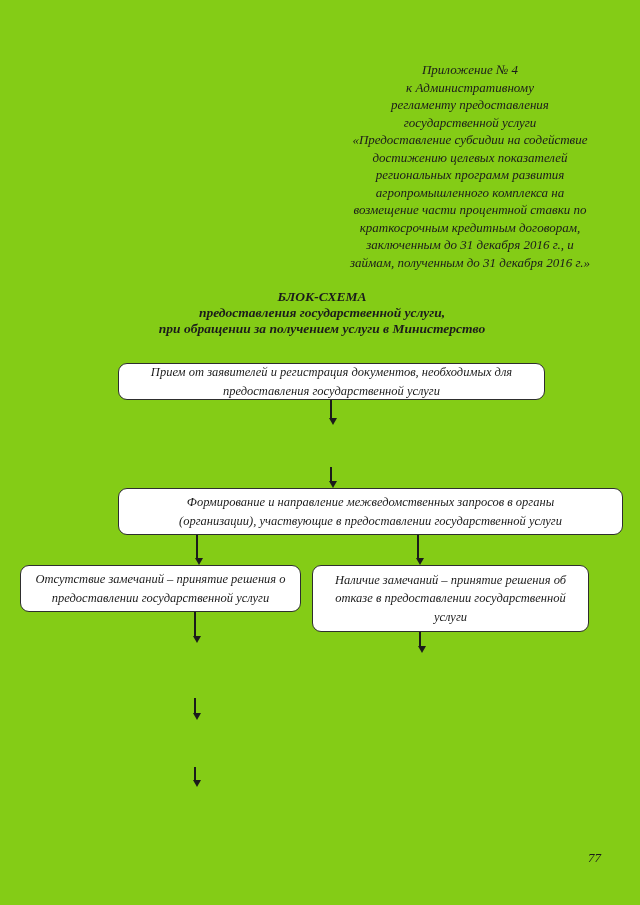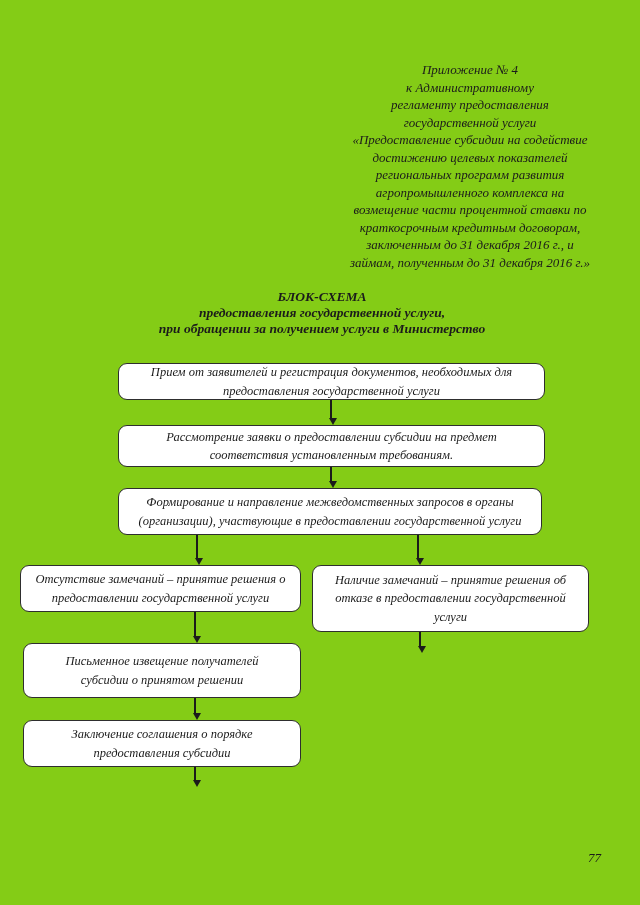--- a/index.html
+++ b/index.html
@@ -45,21 +45,21 @@
     align-items: center;
     justify-content: center;
     text-align: center;
     font-size: 12.5px;
     line-height: 18.5px;
     white-space: pre-line;
     padding: 2px 10px;
   }
   .b1 { left: 118px; top: 363px; width: 427px; height: 37px; }
   .b2 { left: 118px; top: 425px; width: 427px; height: 42px; }
-  .b3 { left: 118px; top: 488px; width: 424px; height: 47px; }
+  .b3 { left: 118px; top: 488px; width: 505px; height: 47px; }
   .l1 { left: 20px;  top: 565px; width: 281px; height: 47px; }
   .r1 { left: 312px; top: 565px; width: 277px; height: 67px; }
   .l2 { left: 23px;  top: 643px; width: 278px; height: 55px; }
   .r2 { left: 312px; top: 653px; width: 277px; height: 45px; }
   .l3 { left: 23px;  top: 720px; width: 278px; height: 47px; }
   .l4 { left: 23px;  top: 787px; width: 278px; height: 49px; }
   .arrow {
     position: absolute;
     width: 0;
     border-left: 2px solid #1b1b1b;
@@ -110,48 +110,42 @@
 
   <div class="title-block">БЛОК-СХЕМА
 предоставления государственной услуги,
 при обращении за получением услуги в Министерство</div>
 
   <div class="flow-box b1">Прием от заявителей и регистрация документов, необходимых для
 предоставления государственной услуги</div>
 
   <div class="arrow a1"></div>
 
-  <div class="flow-box b2">Рассмотрение заявки о предоставлении субсидии на предмет
-соответствия установленным требованиям.</div>
 
   <div class="arrow a2"></div>
 
   <div class="flow-box b3">Формирование и направление межведомственных запросов в органы
 (организации), участвующие в предоставлении государственной услуги</div>
 
   <div class="arrow a3"></div>
   <div class="arrow a4"></div>
 
   <div class="flow-box r1">Наличие замечаний – принятие решения об
 отказе в предоставлении государственной
 услуги</div>
 
   <div class="flow-box l1">Отсутствие замечаний – принятие решения о
 предоставлении государственной услуги</div>
 
   <div class="arrow a5"></div>
   <div class="arrow a6"></div>
 
-  <div class="flow-box l2">Письменное извещение получателей
-субсидии о принятом решении</div>
 
 
   <div class="arrow a7"></div>
 
-  <div class="flow-box l3">Заключение соглашения о порядке
-предоставления субсидии</div>
 
   <div class="arrow a8"></div>
 
 
   <div class="page-number">77</div>
 
 </div>
 
 </body></html>

